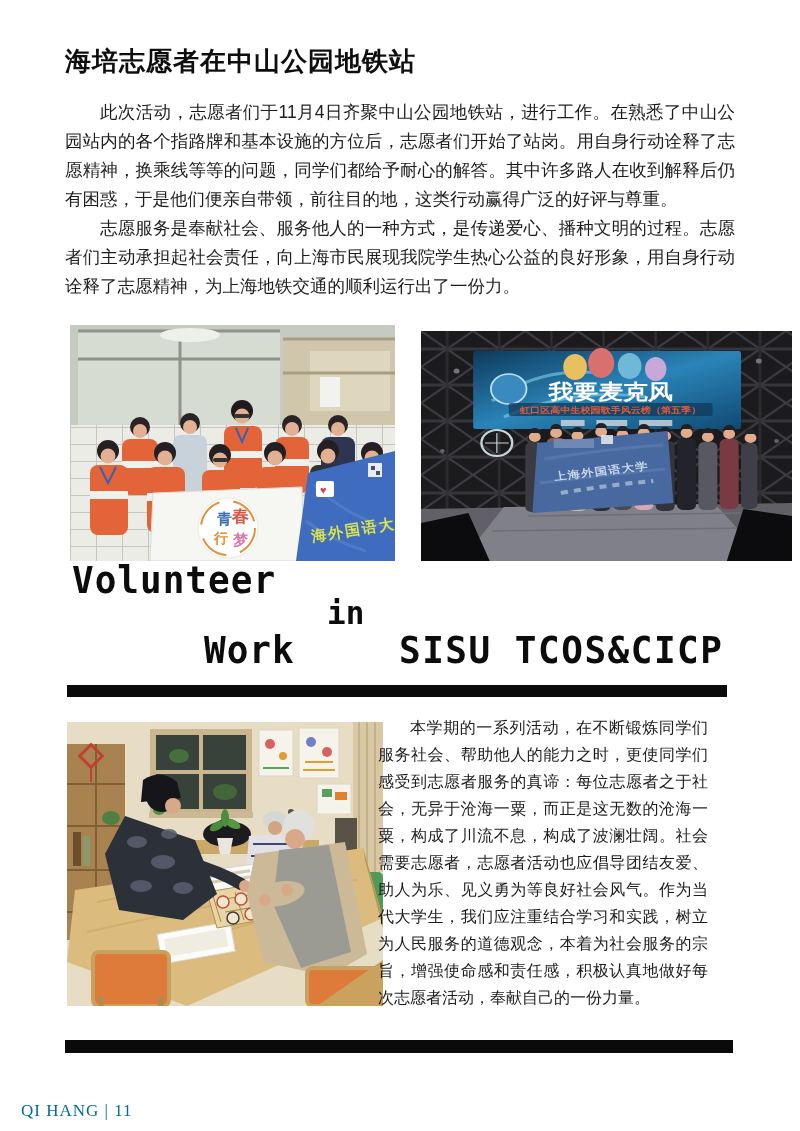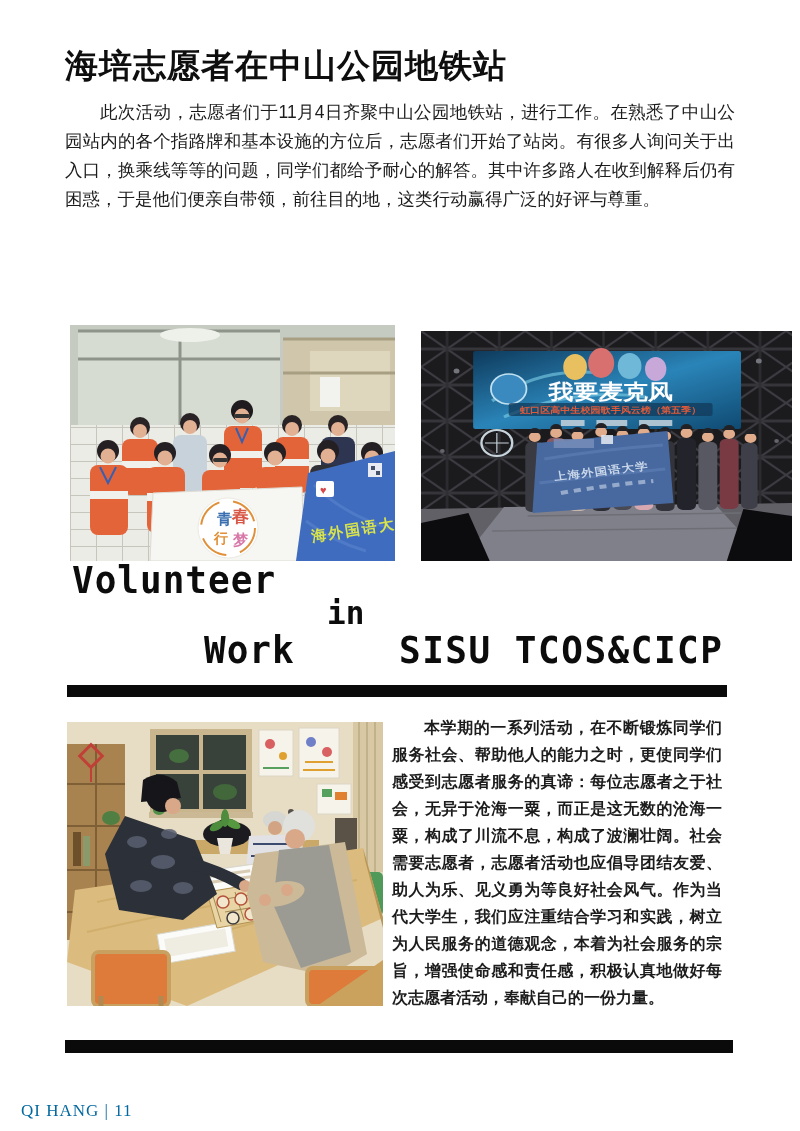--- a/index.html
+++ b/index.html
@@ -1,47 +1,48 @@
 <!DOCTYPE html>
 <html><head>
 <meta charset="utf-8">
 <style>
   html,body{margin:0;padding:0;background:#fff;}
   .page{position:relative;width:800px;height:1131px;background:#ffffff;overflow:hidden;
         font-family:"Liberation Sans",sans-serif;}
-  .title{position:absolute;left:65px;top:44px;margin:0;font-size:33px;font-weight:900;
+  .title{position:absolute;left:65px;top:44px;margin:0;font-size:26px;font-weight:900;
          color:#0e0e0e;letter-spacing:1px;font-family:"Liberation Sans",sans-serif;}
   .bodytext{position:absolute;left:65px;top:98px;width:670px;font-size:17.5px;line-height:29px;
             color:#1c1c1c;text-align:justify;}
   .bodytext p{margin:0;text-indent:2em;}
   .photo{position:absolute;}
   .photo svg{display:block;width:100%;height:100%;}
   .headword{position:absolute;color:#0c0c0c;font-family:"DejaVu Sans Mono",monospace;
             font-weight:bold;white-space:nowrap;transform:scaleY(1.05);}
   .w-volunteer{left:72px;top:559px;font-size:36px;letter-spacing:1px;}
   .w-in{left:327px;top:594px;font-size:31px;}
   .w-work{left:204px;top:629px;font-size:36px;letter-spacing:1px;}
   .w-sisu{left:399px;top:629px;font-size:36px;letter-spacing:1.5px;}
   .bar{position:absolute;background:#0a0a0a;}
   .bar1{left:67px;top:685px;width:660px;height:12px;}
   .bar2{left:65px;top:1040px;width:668px;height:13px;}
-  .bodytext2{position:absolute;left:392px;top:714px;width:330px;font-size:16px;line-height:27px;
-             color:#1c1c1c;text-align:justify;text-indent:2em;font-weight:bold;}
+  .bodytext2{position:absolute;left:378px;top:714px;width:330px;font-size:16px;line-height:27px;
+             color:#1c1c1c;text-align:justify;text-indent:2em;}
   .footer{position:absolute;left:21px;top:1101px;font-size:17px;color:#0369a1;
           font-family:"Liberation Serif",serif;letter-spacing:1px;}
 </style>
 </head>
 <body>
 
 <div class="page">
 
   <h1 class="title">海培志愿者在中山公园地铁站</h1>
 
   <div class="bodytext">
-    <p>此次活动，志愿者们于11月4日齐聚中山公园地铁站，进行工作。在熟悉了中山公园站内的各个指路牌和基本设施的方位后，志愿者们开始了站岗。有很多人询问关于出入口，换乘线等等的问题，同学们都给予耐心的解答。其中许多路人在收到解释后仍有困惑，于是他们便亲自带领，前往目的地，这类行动赢得广泛的好评与尊重。</p>
+    <p>此次活动，志愿者们于11月4日齐聚中山公园地铁站，进行工作。在熟悉了中山公园站内的各个指路牌和基本设施的方位后，志愿者们开始了站岗。用自身行动诠释了志愿精神，换乘线等等的问题，同学们都给予耐心的解答。其中许多路人在收到解释后仍有困惑，于是他们便亲自带领，前往目的地，这类行动赢得广泛的好评与尊重。</p>
+    <p>志愿服务是奉献社会、服务他人的一种方式，是传递爱心、播种文明的过程。志愿者们主动承担起社会责任，向上海市民展现我院学生热心公益的良好形象，用自身行动诠释了志愿精神，为上海地铁交通的顺利运行出了一份力。</p>
   </div>
 
   <div class="photo" style="left:70px;top:325px;width:325px;height:236px;">
     <svg viewBox="0 0 325 236" preserveAspectRatio="none">
       <defs>
         <pattern id="tiles" width="26" height="17" patternUnits="userSpaceOnUse">
           <rect width="26" height="17" fill="#ecece6"></rect>
           <path d="M0 .5H26M.5 0V17" stroke="#c6c6bc" stroke-width="1"></path>
         </pattern>
       </defs>

